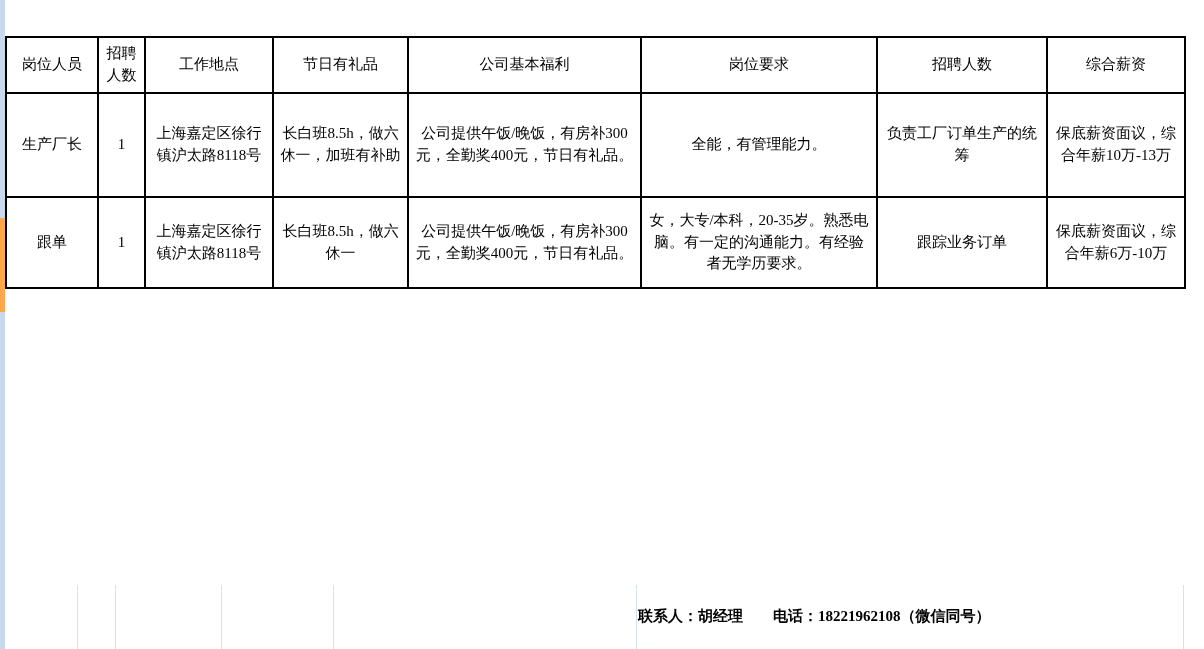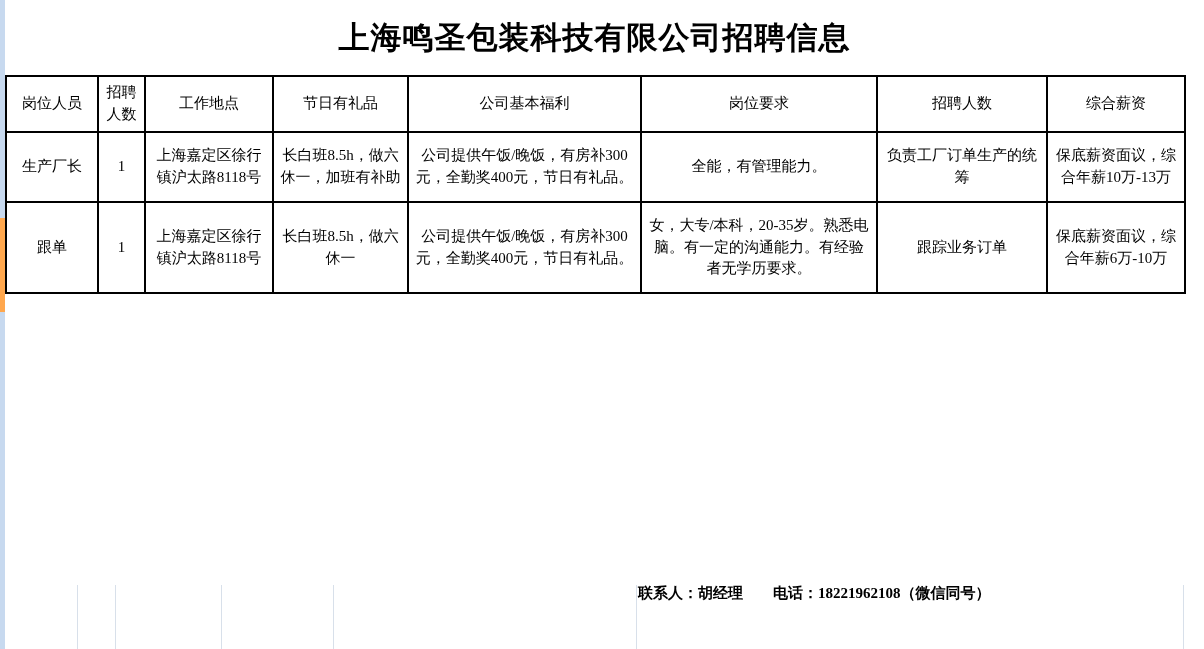--- a/index.html
+++ b/index.html
@@ -28,35 +28,36 @@
     height: 75px;
     display: flex; align-items: center; justify-content: center;
     font-size: 31px; font-weight: bold; letter-spacing: 1px;
     white-space: nowrap;
   }
 
   table.jobs {
     border-collapse: collapse;
     table-layout: fixed;
     width: 1179px;
+    margin-top: 36px;
   }
   table.jobs th, table.jobs td {
     border: 2px solid var(--border);
     text-align: center;
     vertical-align: middle;
     font-size: 15px;
     font-weight: normal;
     padding: 2px 5px;
     line-height: 1.45;
     overflow: hidden;
   }
 
   .footer-text {
     position: absolute;
-    left: 638px; top: 560px; height: 66px;
+    left: 638px; top: 583px; height: 66px;
     display: flex; align-items: center;
     font-size: 15px; font-weight: bold;
     white-space: nowrap;
   }
   .footer-text .phone { margin-left: 30px; }
 
   .gridline-v {
     position: absolute;
     top: 585px; height: 64px; width: 1px;
     background: var(--gridline);
@@ -65,21 +66,20 @@
   .gl4 { left: 333px; } .gl5 { left: 636px; } .gl6 { left: 1183px; }
 </style>
 </head>
 <body>
 
 <div class="strip top"></div>
 <div class="strip orange"></div>
 <div class="strip bottom"></div>
 
 <div class="sheet">
-  <div class="title">上海鸣圣包装科技有限公司招聘信息</div>
 
   <table class="jobs">
     <colgroup>
       <col style="width:92px">
         <col style="width:47px">
         <col style="width:128px">
         <col style="width:135px">
       <col style="width:233px">
         <col style="width:236px">
         <col style="width:170px">
@@ -89,21 +89,21 @@
         <tr style="height:56px">
       <th>岗位人员</th>
       <th>招聘人数</th>
       <th>工作地点</th>
       <th>节日有礼品</th>
       <th>公司基本福利</th>
       <th>岗位要求</th>
       <th>招聘人数</th>
       <th>综合薪资</th>
     </tr>
-    <tr style="height:70px">
+    <tr style="height:104px">
       <td>生产厂长</td>
       <td>1</td>
       <td>上海嘉定区徐行镇沪太路8118号</td>
       <td>长白班8.5h，做六休一，加班有补助</td>
       <td>公司提供午饭/晚饭，有房补300元，全勤奖400元，节日有礼品。</td>
       <td>全能，有管理能力。</td>
       <td>负责工厂订单生产的统筹</td>
       <td>保底薪资面议，综合年薪10万-13万</td>
     </tr>
     <tr style="height:91px">

